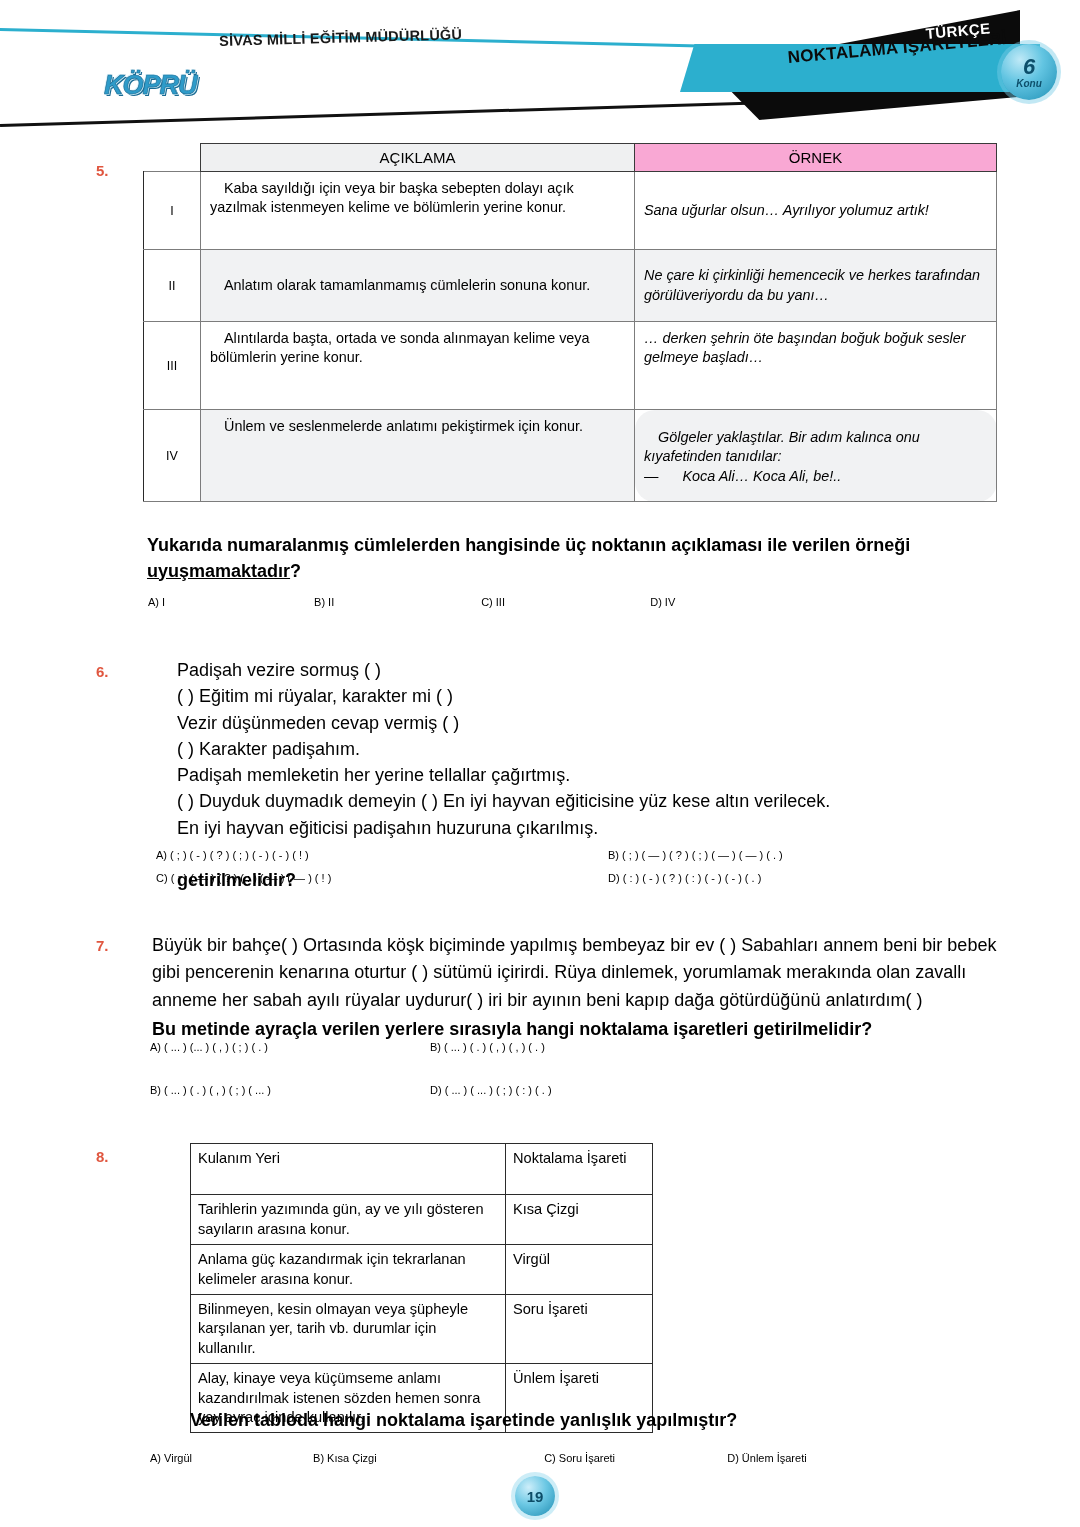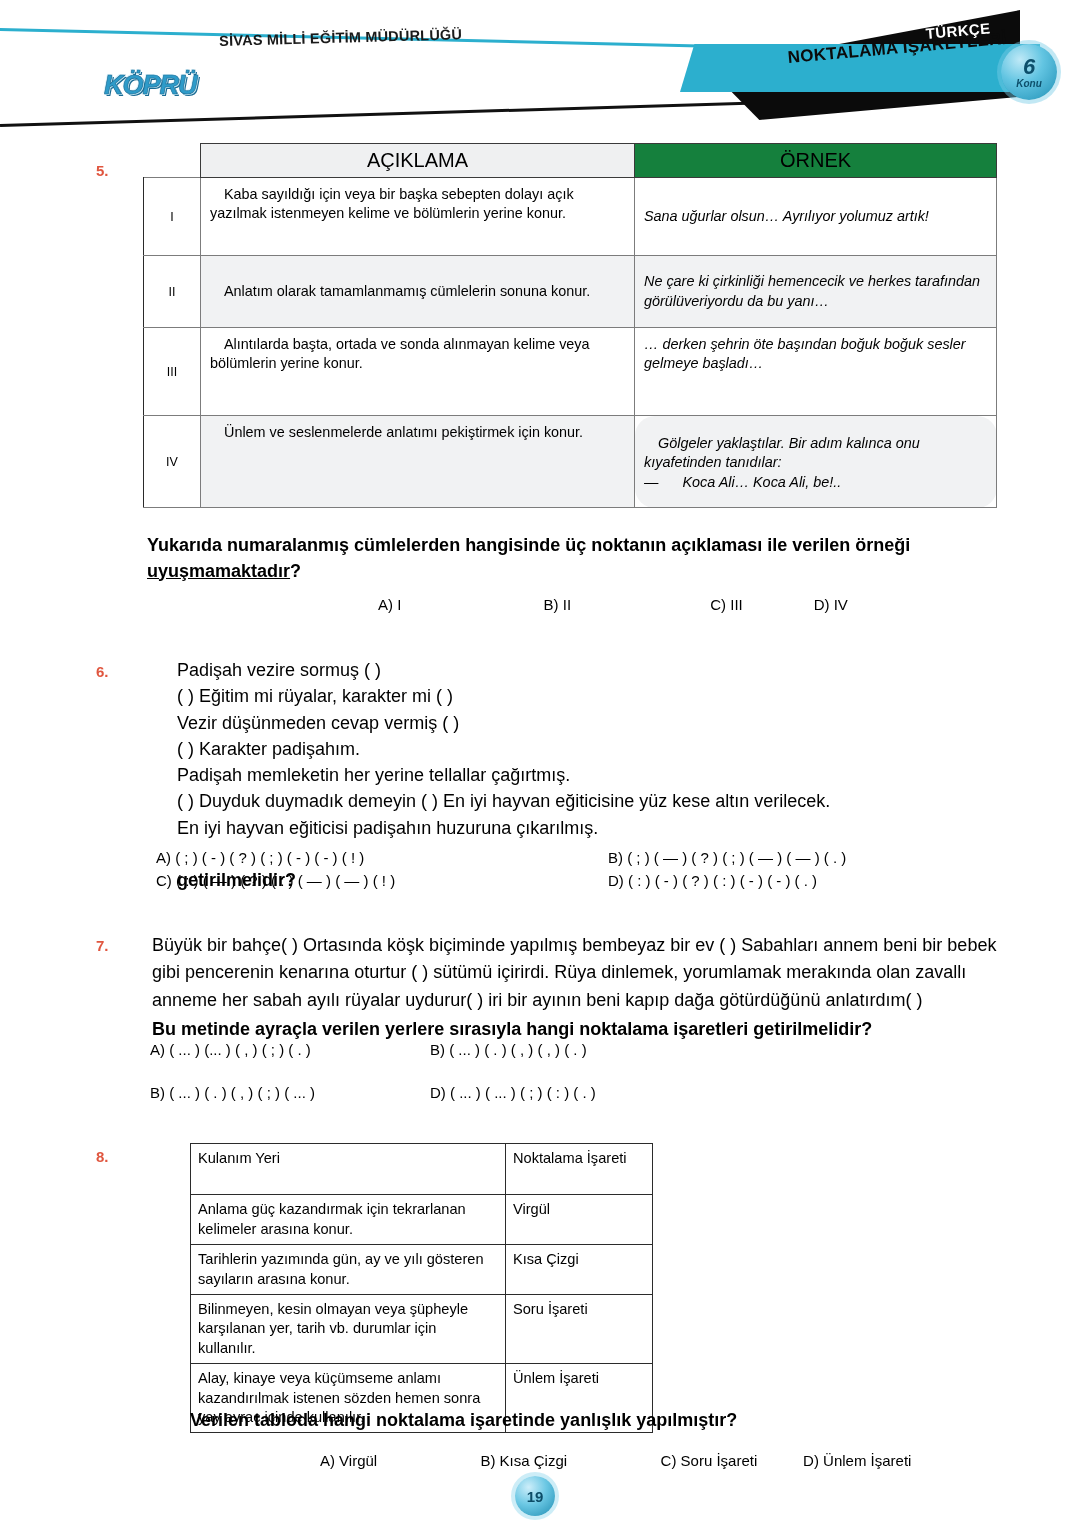--- a/index.html
+++ b/index.html
@@ -88,39 +88,39 @@
   }
 
   
   .t5{
     position:absolute;left:143px;top:143px;width:854px;
     border-collapse:collapse;
     font-size:14.4px;
   }
   .t5 td,.t5 th{border:1px solid #7c7c7c;vertical-align:top;padding:7px 9px;}
   .t5 thead th{
-    text-align:center;font-weight:normal;font-size:20px;
+    text-align:center;font-weight:normal;font-size:15px;
     padding:5px 0;border:1.4px solid #3a3a3a;
   }
   .t5 thead th.c1{background:#eff0f1;}
-  .t5 thead th.c2{background:#15803d;}
+  .t5 thead th.c2{background:#f9a8d4;}
   .t5 .rn{
     width:38px;text-align:center;vertical-align:middle;
     font-size:12.5px;background:#fff;border-left:1.6px solid #2a2a2a;
   }
   .t5 .desc{width:415px;line-height:1.35;}
   .t5 .ex{line-height:1.35;font-style:italic;}
   .t5 tr.shade .desc,.t5 tr.shade .ex{background:#f1f2f3;}
   .t5 .indent{display:inline-block;text-indent:14px;}
 
   .qtext{position:absolute;font-size:18px;line-height:1.42;}
   .bold{font-weight:bold;}
   .uline{text-decoration:underline;}
 
-  .opts{position:absolute;font-size:15px;text-align:center;}
+  .opts{position:absolute;font-size:11px;}
   .opts span{display:inline-block;}
 
   
   .t8{
     position:absolute;left:190px;top:1143px;width:463px;
     border-collapse:collapse;font-size:14.6px;
   }
   .t8 td{border:1.3px solid #2b2b2b;vertical-align:top;padding:5px 7px;line-height:1.33;}
   .t8 .c1{width:300px;}
   .t8 .head td{padding-bottom:26px;}
@@ -236,40 +236,40 @@
 
 <div class="qnum" style="left:96px;top:1148px;">8.</div>
 
 <table class="t8">
   <tbody>
     <tr class="head">
       <td class="c1">Kulanım Yeri</td>
       <td>Noktalama İşareti</td>
     </tr>
     <tr>
+      <td class="c1">Tarihlerin yazımında gün, ay ve yılı gösteren sayıların arasına konur.</td>
+      <td>Kısa Çizgi</td>
+    </tr>
+    <tr>
       <td class="c1">Anlama güç kazandırmak için tekrarlanan kelimeler arasına konur.</td>
       <td>Virgül</td>
-    </tr>
-    <tr>
-      <td class="c1">Tarihlerin yazımında gün, ay ve yılı gösteren sayıların arasına konur.</td>
-      <td>Kısa Çizgi</td>
     </tr>
     <tr>
       <td class="c1"> Bilinmeyen, kesin olmayan veya şüpheyle karşılanan yer, tarih vb. durumlar için kullanılır.</td>
       <td>Soru İşareti</td>
     </tr>
     <tr>
       <td class="c1">Alay, kinaye veya küçümseme anlamı kazandırılmak istenen sözden hemen sonra yay ayraç içinde kullanılır.</td>
       <td>Ünlem İşareti</td>
     </tr>
   </tbody>
 </table>
 
 <div class="qtext bold" style="left:190px;top:1408px;width:820px;">Verilen tabloda hangi noktalama işaretinde yanlışlık yapılmıştır?</div>
 
 <div class="opts" style="left:150px;top:1452px;width:880px;">
   <span style="width:160px;">A)    Virgül</span>
   <span style="width:182px;">B)  Kısa Çizgi</span>
-  <span style="width:180px;">C)    Soru İşareti</span>
+  <span style="width:180px;margin-left:46px;">C)    Soru İşareti</span>
   <span>D)  Ünlem İşareti</span>
 </div>
 
 <div class="pagenum">19</div>
 
 </body></html>

